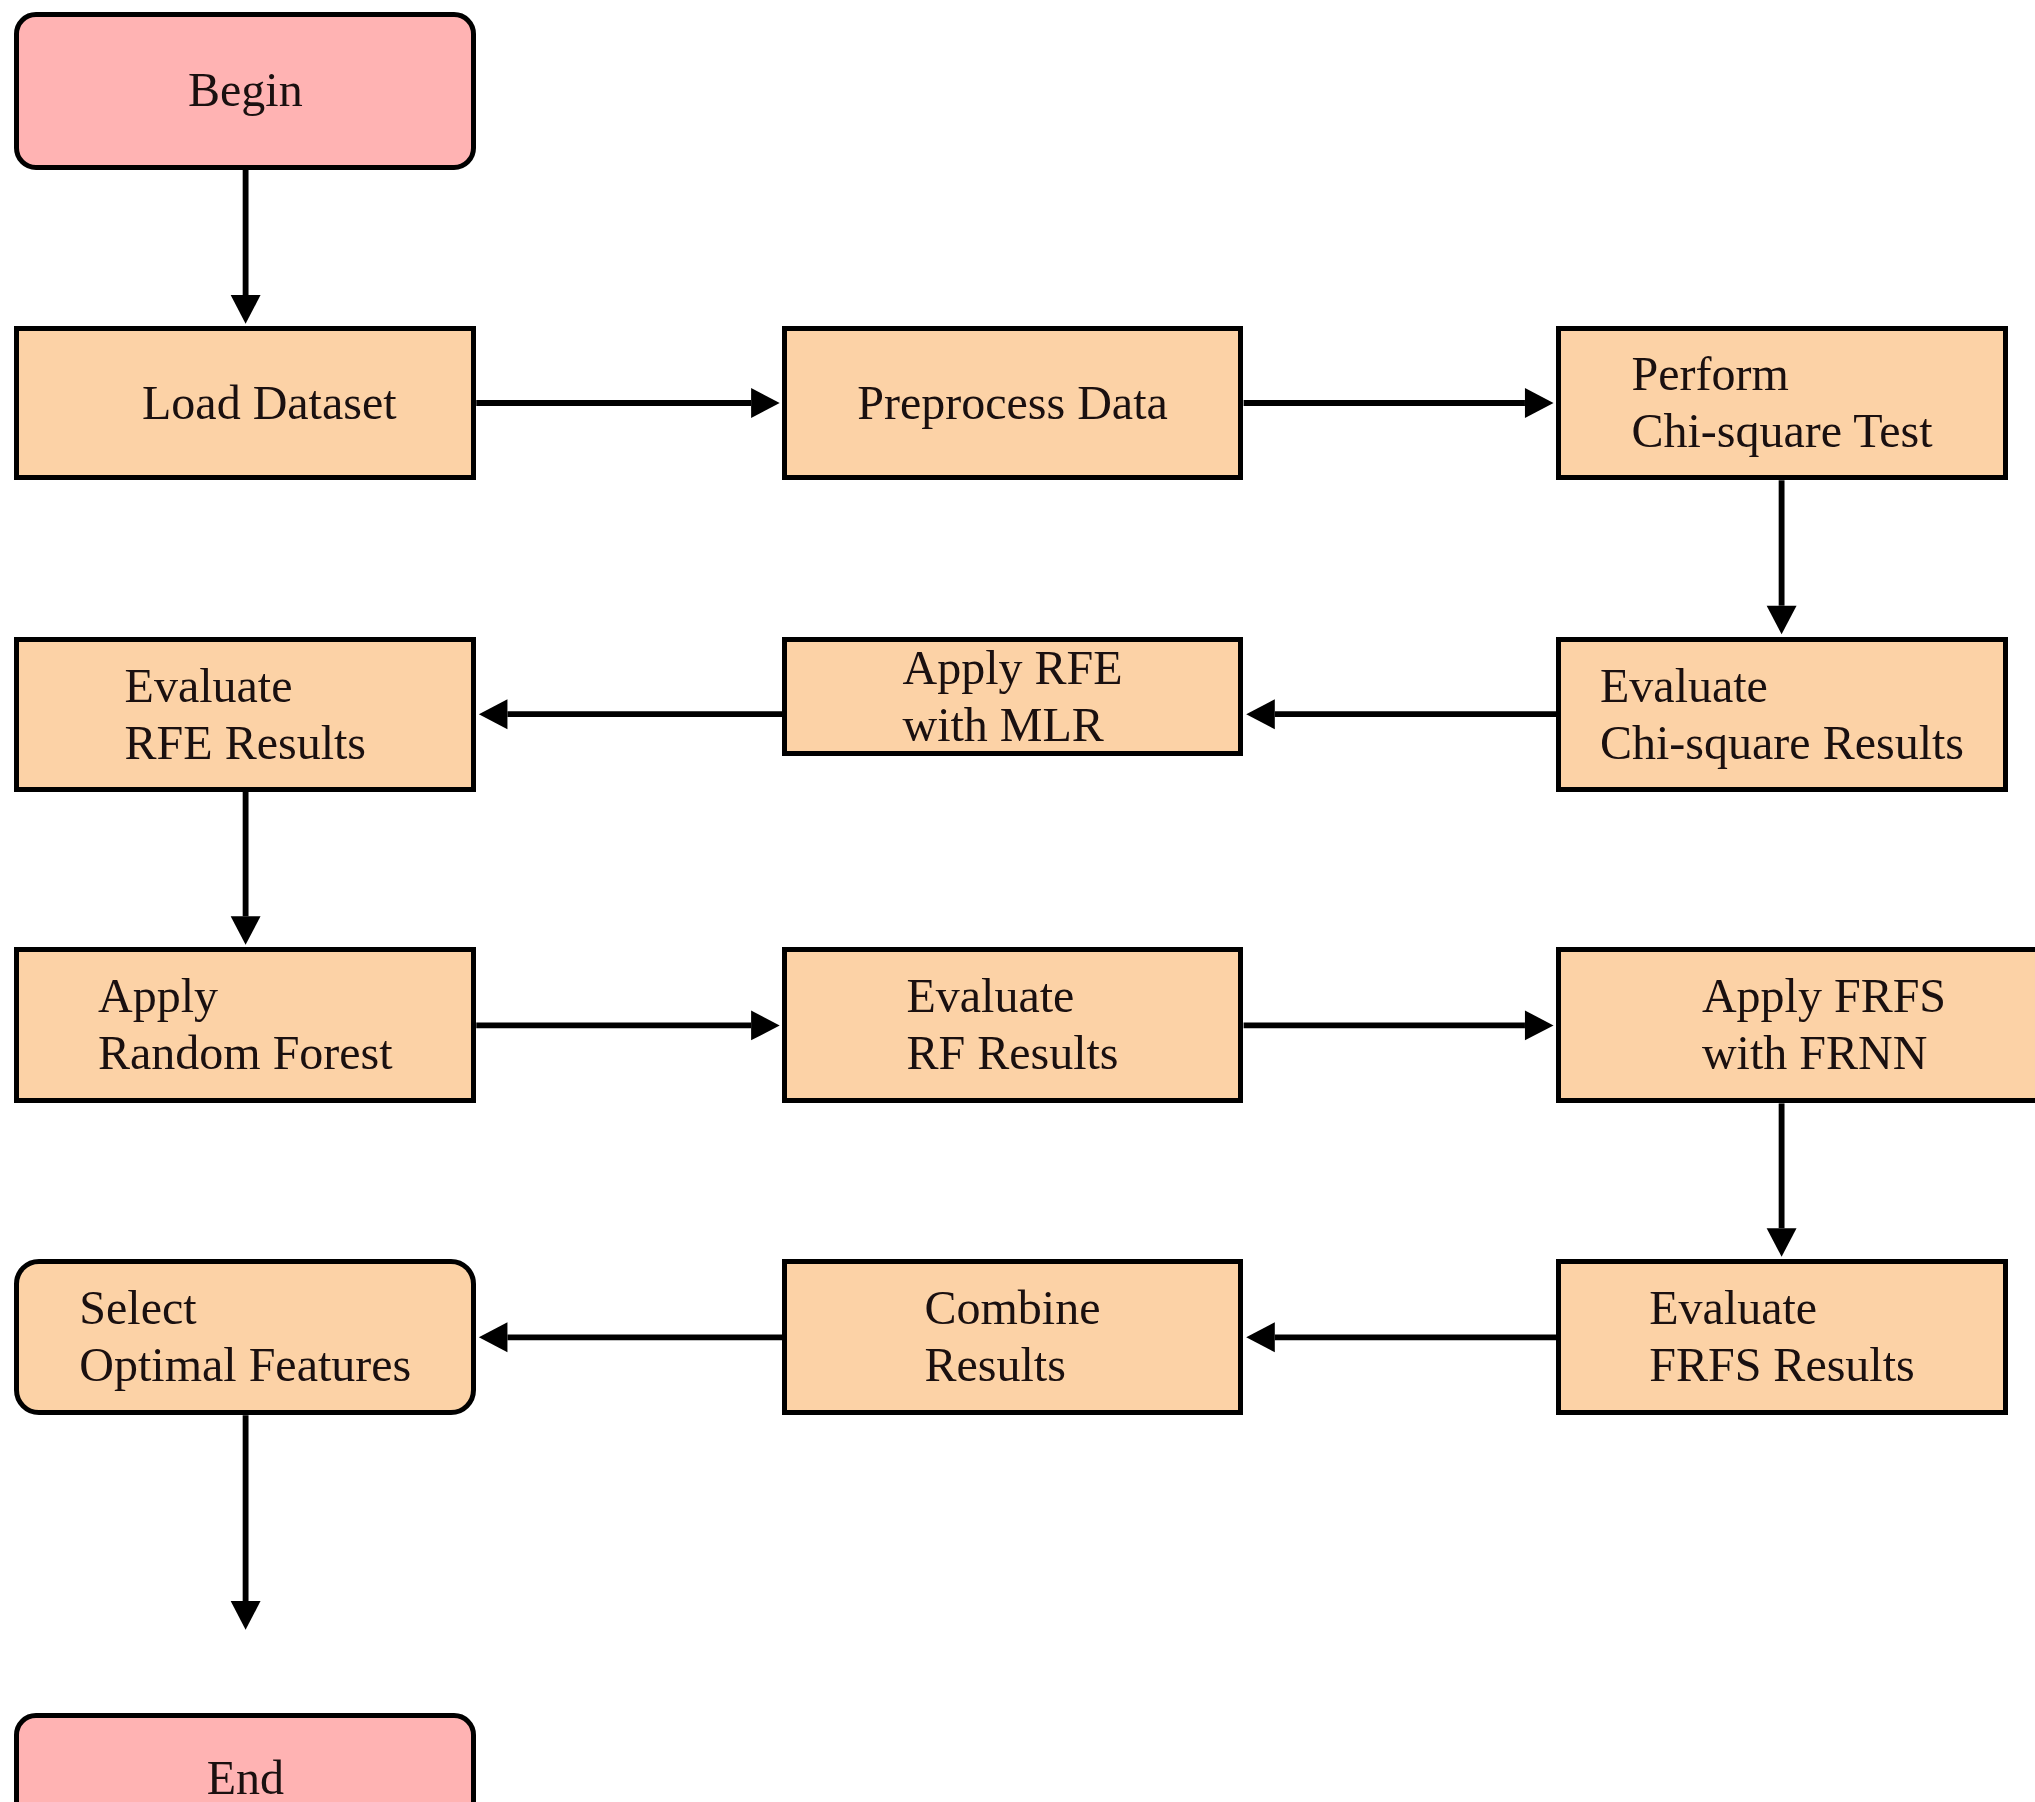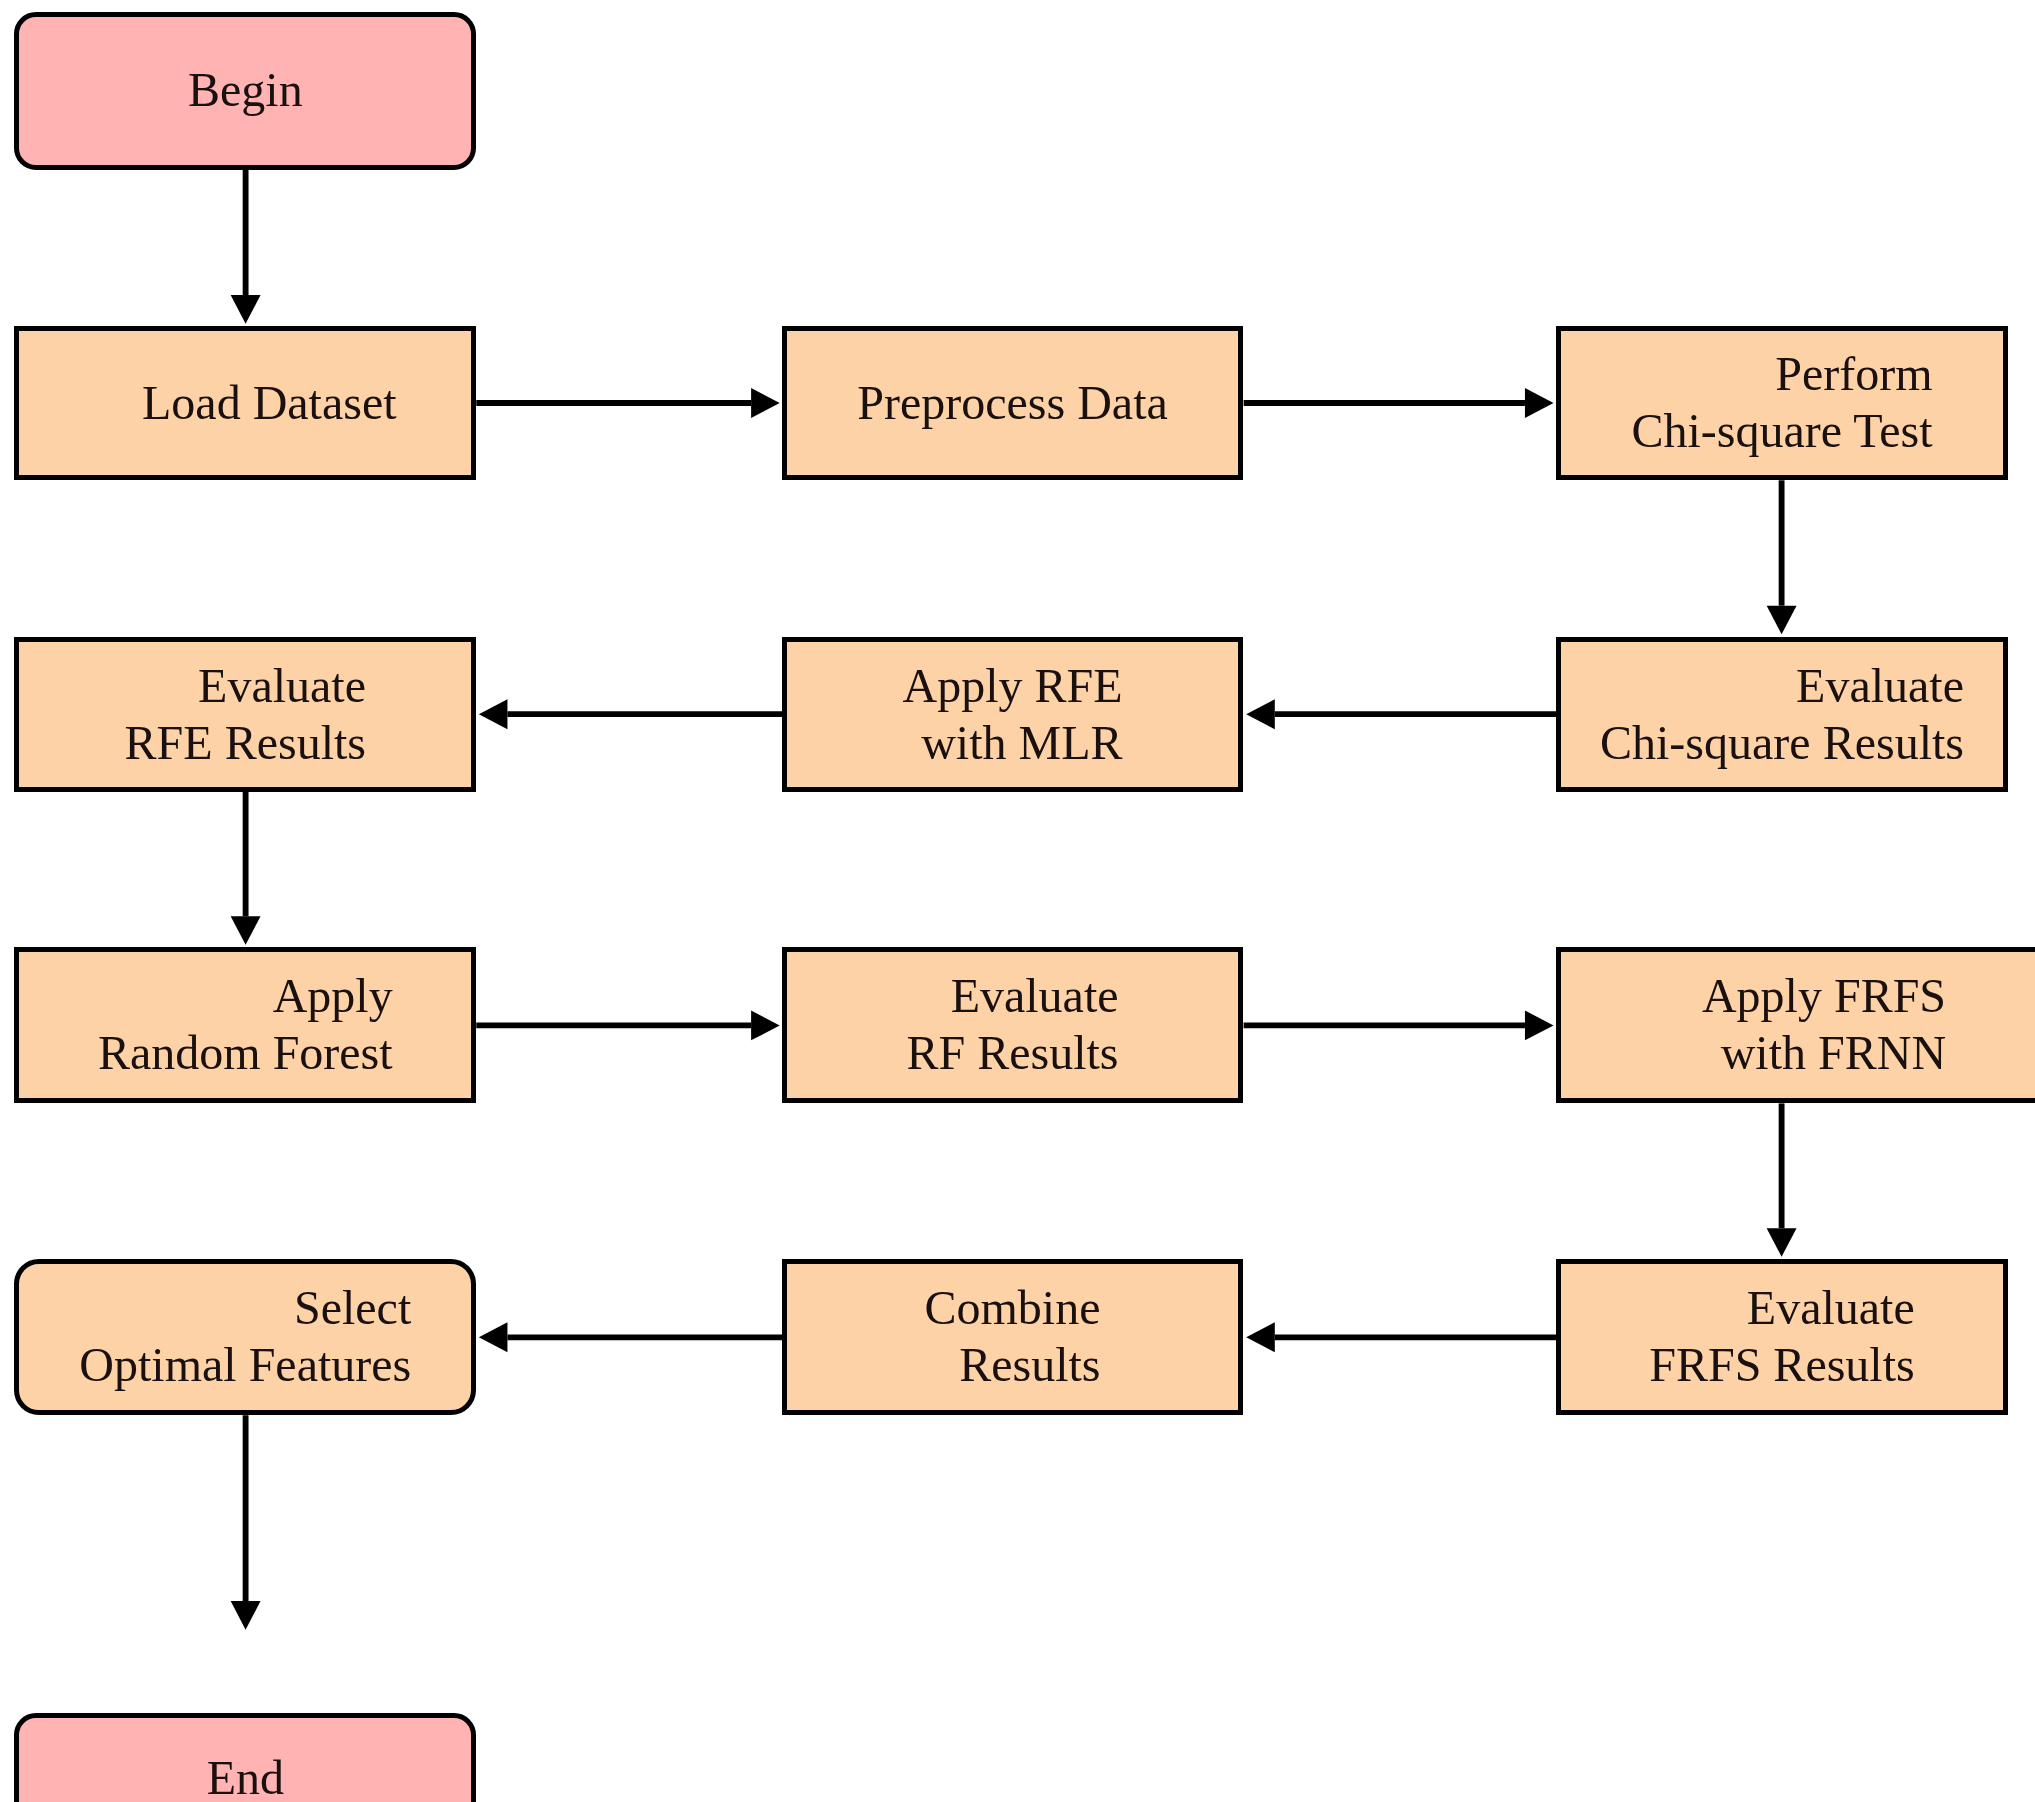--- a/index.html
+++ b/index.html
@@ -24,21 +24,21 @@
     height: 1802px;
     pointer-events: none;
   }
   .node {
     position: absolute;
     box-sizing: border-box;
     border: 5.8px solid #000000;
     display: flex;
     align-items: center;
     justify-content: center;
-    text-align: right;
+    text-align: left;
     color: #1a1010;
     line-height: 1.18;
     white-space: pre-line;
     z-index: 2;
   }
   .node-process {
     background: #fcd2a6;
     border-radius: 0;
     font-size: 48px;
   }
@@ -112,21 +112,21 @@
       </g>
     </svg>
   <div id="nodes">
       <div class="node node-terminal" style="left: 14.3px; top: 11.7px; width: 462px; height: 158px; background: rgb(255, 179, 179); border-color: rgb(0, 0, 0);"><span class="node-label">Begin</span></div>
       <div class="node node-process" style="left: 14.3px; top: 326px; width: 462px; height: 154px; background: rgb(252, 210, 166); border-color: rgb(0, 0, 0); padding-left: 48px;"><span class="node-label">Load Dataset</span></div>
       <div class="node node-process" style="left: 782px; top: 326px; width: 461px; height: 154px; background: rgb(252, 210, 166); border-color: rgb(0, 0, 0);"><span class="node-label">Preprocess Data</span></div>
       <div class="node node-process" style="left: 1556px; top: 326px; width: 452px; height: 154px; background: rgb(252, 210, 166); border-color: rgb(0, 0, 0);"><span class="node-label">Perform
 Chi-square Test</span></div>
       <div class="node node-process" style="left: 1556px; top: 637px; width: 452px; height: 155px; background: rgb(252, 210, 166); border-color: rgb(0, 0, 0);"><span class="node-label">Evaluate
 Chi-square Results</span></div>
-      <div class="node node-process" style="left: 782px; top: 637px; width: 461px; height: 155px; background: rgb(252, 210, 166); border-color: rgb(0, 0, 0);"><span class="node-label">Apply RFE
+      <div class="node node-process" style="left: 782px; top: 637px; width: 461px; height: 119px; background: rgb(252, 210, 166); border-color: rgb(0, 0, 0);"><span class="node-label">Apply RFE
 with MLR</span></div>
       <div class="node node-process" style="left: 14.3px; top: 637px; width: 462px; height: 155px; background: rgb(252, 210, 166); border-color: rgb(0, 0, 0);"><span class="node-label">Evaluate
 RFE Results</span></div>
       <div class="node node-process" style="left: 14.3px; top: 947px; width: 462px; height: 156px; background: rgb(252, 210, 166); border-color: rgb(0, 0, 0);"><span class="node-label">Apply
 Random Forest</span></div>
       <div class="node node-process" style="left: 782px; top: 947px; width: 461px; height: 156px; background: rgb(252, 210, 166); border-color: rgb(0, 0, 0);"><span class="node-label">Evaluate
 RF Results</span></div>
       <div class="node node-process" style="left: 1556px; top: 947px; width: 536px; height: 156px; background: rgb(252, 210, 166); border-color: rgb(0, 0, 0);"><span class="node-label">Apply FRFS
 with FRNN</span></div>
       <div class="node node-process" style="left: 1556px; top: 1259px; width: 452px; height: 156px; background: rgb(252, 210, 166); border-color: rgb(0, 0, 0);"><span class="node-label">Evaluate

